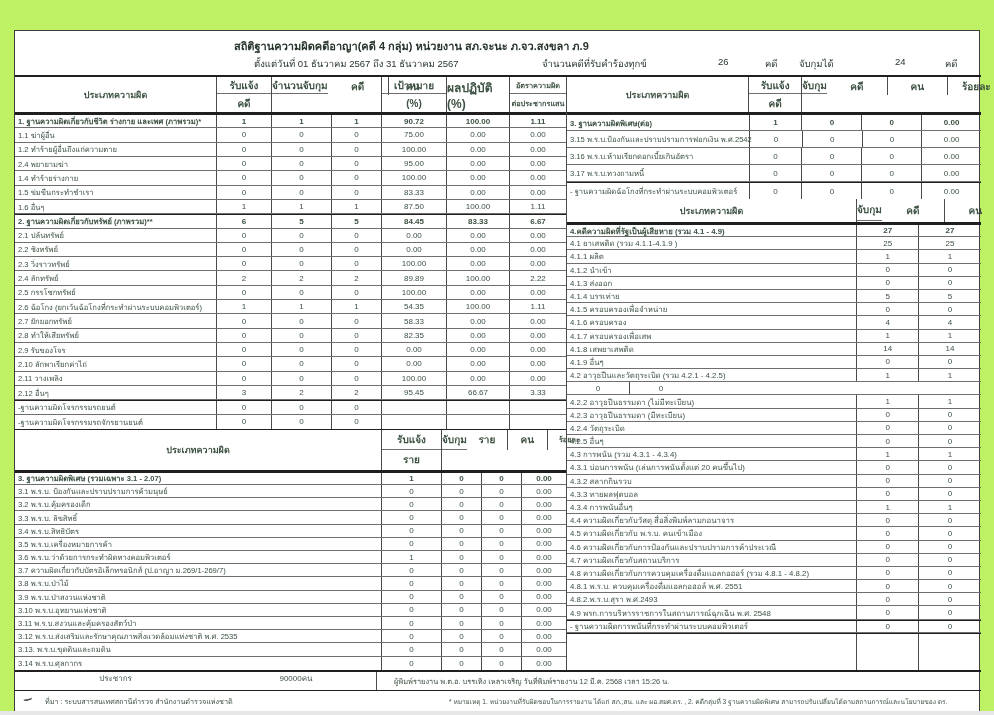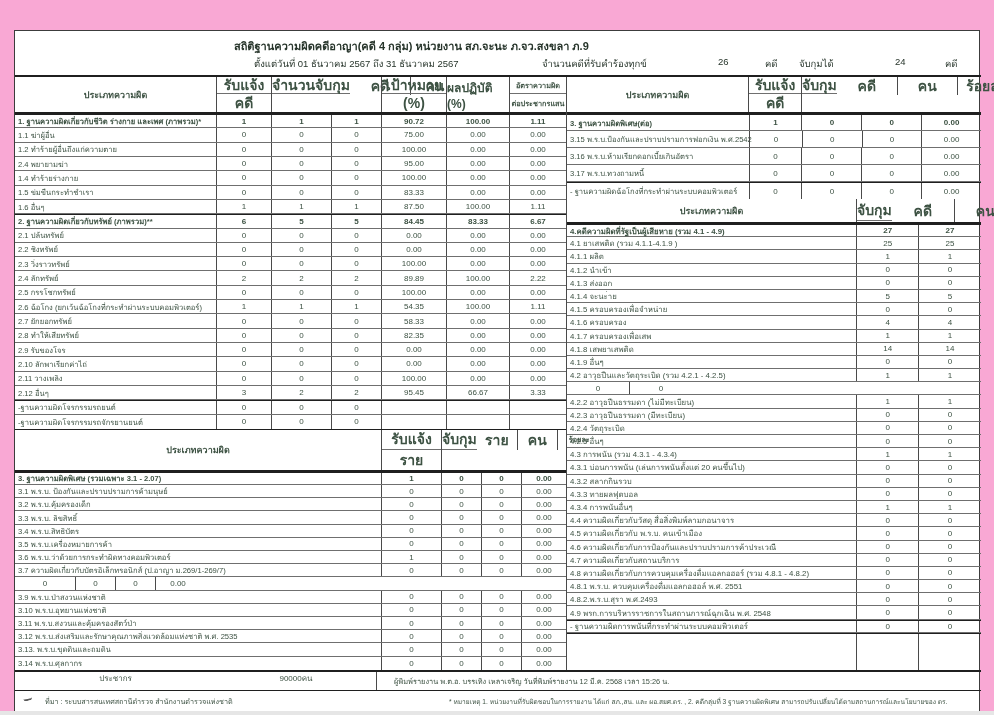--- a/index.html
+++ b/index.html
@@ -1,21 +1,21 @@
 <!DOCTYPE html>
 <html style="--table-text: #3d5243; --title-text: #26342a; --line: #6f6f6f; --thick: #1f1f1f;"><head>
 <meta charset="utf-8">
 <style>
   :root{
     --table-text:#3d5243; --title-text:#26342a;
     --line:#6f6f6f; --vline:#4a4a4a; --thick:#1f1f1f;
   }
   *{box-sizing:border-box;margin:0;padding:0}
   body{background:#fff;font-family:"Liberation Sans","DejaVu Sans",sans-serif;color:var(--table-text)}
-  .page{position:relative;width:994px;height:715px;background:#f9a8d4;overflow:hidden}
+  .page{position:relative;width:994px;height:715px;background:#bef264;overflow:hidden}
   .bottom-strip{position:absolute;left:0;right:0;bottom:0;height:4px;background:#e6e6e6}
   .outer-box{position:absolute;left:14px;top:30px;width:966px;height:682px;border:1px solid #3c3c3c;background:#fff}
 
   
   .titlebar{height:44px;position:relative}
   .doc-title{position:absolute;left:219px;top:6px;font-size:11px;font-weight:bold;color:var(--title-text);white-space:nowrap}
   .subline{position:absolute;left:0;top:25px;width:100%;height:16px;font-size:9.5px;font-weight:normal;color:var(--title-text)}
   .subline span{position:absolute;white-space:nowrap}
   .sp-date{left:239px}.sp-clabel{left:527px}.sp-cval{left:703px}.sp-cunit{left:750px}
   .sp-alabel{left:784px}.sp-aval{left:880px}.sp-aunit{left:930px}
@@ -50,21 +50,21 @@
   .rt4-rows .row{height:13.2px}
   .rt4-rows .row:last-child{flex:1;border-bottom:none}
   .rt4-rows .lbl{font-size:7.8px}
 
   
   .hd{display:flex;border-bottom:2px solid var(--thick);font-weight:bold;align-items:stretch}
   .hd .bigcell{display:flex;align-items:center;justify-content:center;font-size:9px;border-left:1px solid var(--vline)}
   .hd .bigcell:first-child{border-left:none}
   .hcol{display:flex;flex-direction:column;border-left:1px solid var(--vline)}
   .hgroup{display:flex;flex-direction:row;border-left:1px solid var(--vline)}
-  .ht,.hb{display:flex;align-items:center;justify-content:center;font-size:14px;white-space:nowrap;overflow:visible}
+  .ht,.hb{display:flex;align-items:center;justify-content:center;font-size:10px;white-space:nowrap;overflow:visible}
   .hd1 .ht{height:17px;border-bottom:1px solid var(--line)}
   .hd1 .hb{height:18px}
   .hd1 .hfull{height:35px;display:flex;align-items:center;justify-content:center;font-size:12px}
   .hsub{display:flex}
   .hsub > div{border-left:1px solid var(--vline)}
   .hsub > div:first-child{border-left:none}
   .tiny{font-size:7.3px}
 
   .hd2{border-top:1px solid var(--thick)}
   .hd2 .ht{height:20px;border-bottom:1px solid var(--line)}
@@ -433,20 +433,21 @@
 
               <div class="row">
                 <div class="cell lbl l3c0">3.7 ความผิดเกี่ยวกับบัตรอิเล็กทรอนิกส์  (ป.อาญา ม.269/1-269/7)</div>
                 <div class="cell l3c1">0</div>
                 <div class="cell l3c2">0</div>
                 <div class="cell l3c3">0</div>
                 <div class="cell l3c4">0.00</div>
               </div>
 
               <div class="row">
+                <div class="cell lbl l3c0">3.8 พ.ร.บ.ป่าไม้</div>
                 <div class="cell l3c1">0</div>
                 <div class="cell l3c2">0</div>
                 <div class="cell l3c3">0</div>
                 <div class="cell l3c4">0.00</div>
               </div>
 
               <div class="row">
                 <div class="cell lbl l3c0">3.9 พ.ร.บ.ป่าสงวนแห่งชาติ</div>
                 <div class="cell l3c1">0</div>
                 <div class="cell l3c2">0</div>
@@ -594,21 +595,21 @@
                 <div class="cell r4c2">0</div>
               </div>
 
               <div class="row">
                 <div class="cell lbl r4c0">4.1.3 ส่งออก</div>
                 <div class="cell r4c1">0</div>
                 <div class="cell r4c2">0</div>
               </div>
 
               <div class="row">
-                <div class="cell lbl r4c0">4.1.4 จะนะ่าย</div>
+                <div class="cell lbl r4c0">4.1.4 บรรเท่าย</div>
                 <div class="cell r4c1">5</div>
                 <div class="cell r4c2">5</div>
               </div>
 
               <div class="row">
                 <div class="cell lbl r4c0">4.1.5 ครอบครองเพื่อจำหน่าย</div>
                 <div class="cell r4c1">0</div>
                 <div class="cell r4c2">0</div>
               </div>
 

